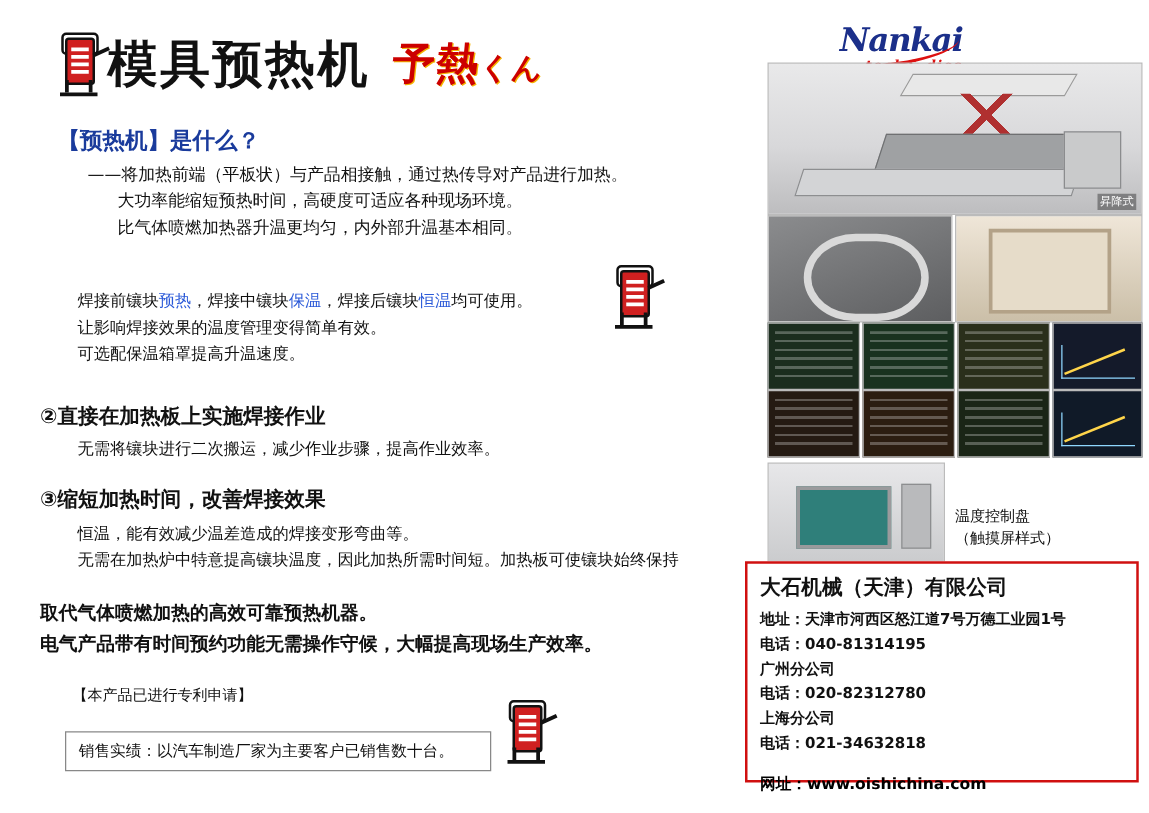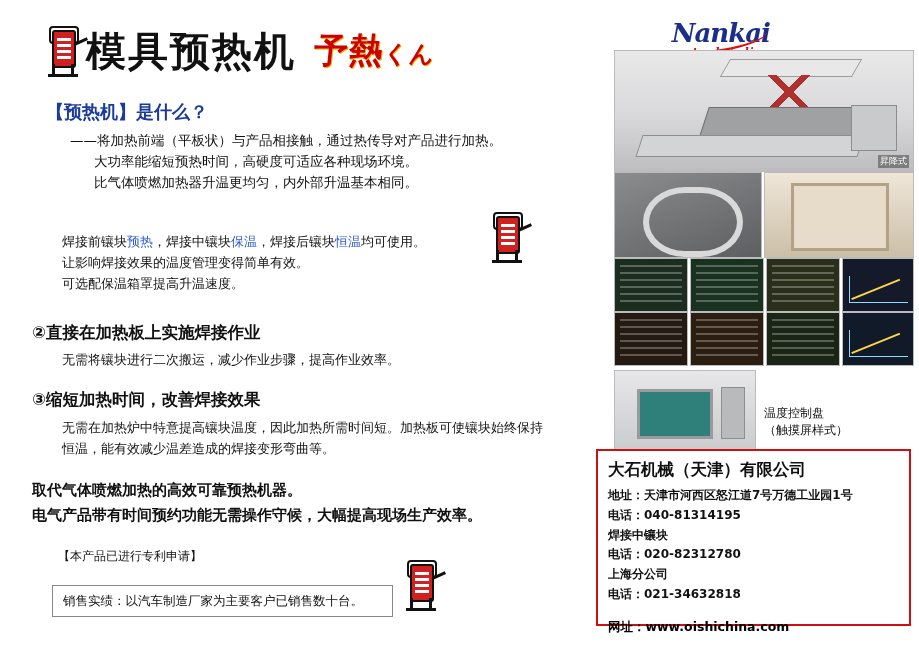--- a/index.html
+++ b/index.html
@@ -425,22 +425,22 @@
         <div class="legs"></div>
     </div>
 
     <div class="sec-head s2h">②直接在加热板上实施焊接作业</div>
     <div class="sec-body s2b">
       <div>无需将镶块进行二次搬运，减少作业步骤，提高作业效率。</div>
     </div>
 
     <div class="sec-head s3h">③缩短加热时间，改善焊接效果</div>
     <div class="sec-body s3b">
+      <div>恒温，能有效减少温差造成的焊接变形弯曲等。</div>
       <div>无需在加热炉中特意提高镶块温度，因此加热所需时间短。加热板可使镶块始终保持</div>
-      <div>恒温，能有效减少温差造成的焊接变形弯曲等。</div>
     </div>
 
     <div class="concl">
       <div>取代气体喷燃加热的高效可靠预热机器。</div>
       <div>电气产品带有时间预约功能无需操作守候，大幅提高现场生产效率。</div>
     </div>
 
     <div class="patent">【本产品已进行专利申请】</div>
 
     <div class="mascot mascot-bottom">
@@ -508,20 +508,20 @@
   </div>
   <div class="ctrl-caption">
     <div>温度控制盘</div>
     <div>（触摸屏样式）</div>
   </div>
 
   <div class="contact">
     <div class="company">大石机械（天津）有限公司</div>
     <div class="line">地址：天津市河西区怒江道7号万德工业园1号</div>
     <div class="line">电话：040-81314195</div>
-    <div class="line">焊接中镶块</div>
+    <div class="line">广州分公司</div>
     <div class="line">电话：020-82312780</div>
     <div class="line">上海分公司</div>
     <div class="line">电话：021-34632818</div>
     <div class="web">网址：www.oishichina.com</div>
   </div>
 
 </div>
 
 </body></html>

